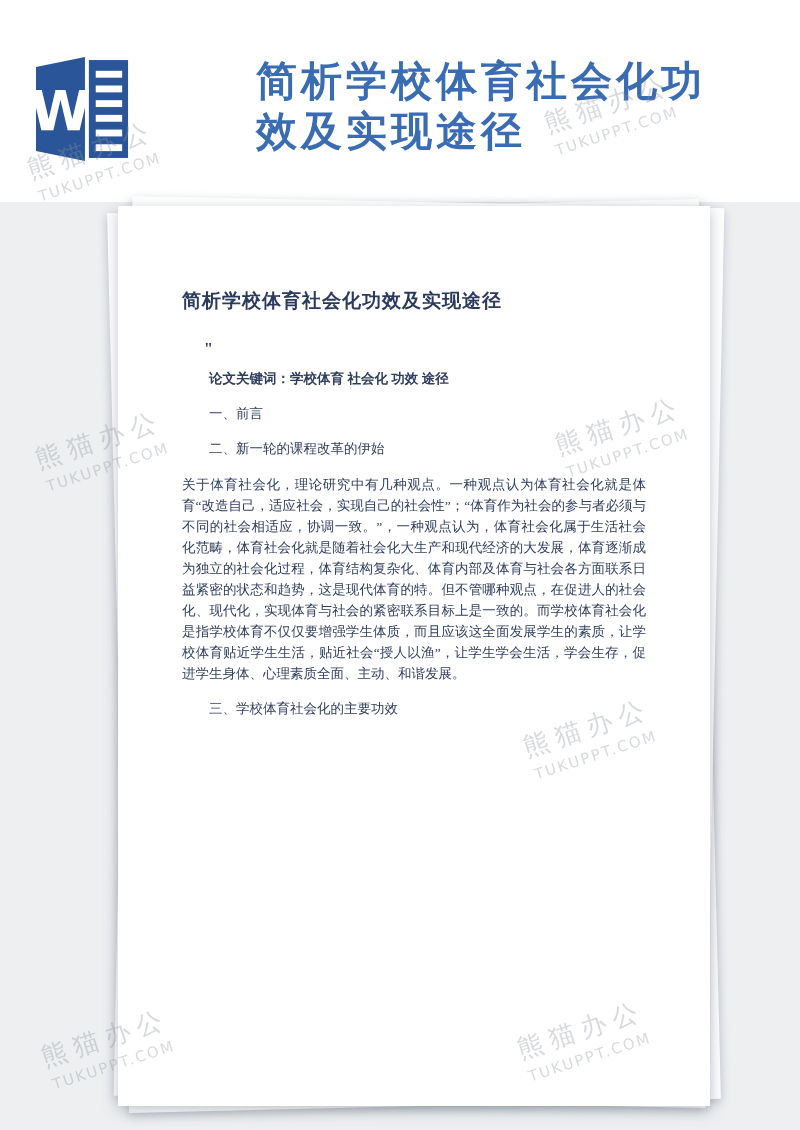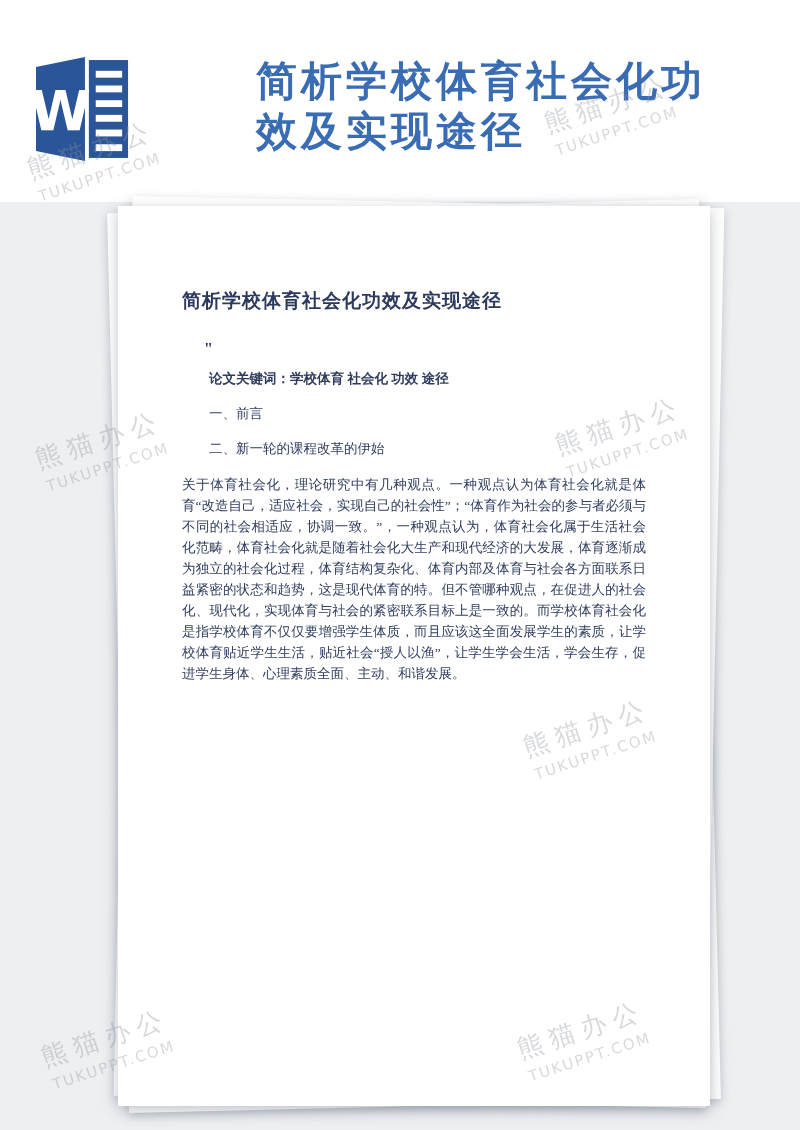--- a/index.html
+++ b/index.html
@@ -112,20 +112,21 @@
   <div class="paper back-b"></div>
 
   <div class="paper main">
     <h2 class="doc-title">简析学校体育社会化功效及实现途径</h2>
     <div class="quote-mark">"</div>
 
     <p class="para tight indent">论文关键词：学校体育 社会化 功效 途径</p>
     <p class="para heading indent">一、前言</p>
     <p class="para heading indent">二、新一轮的课程改革的伊始</p>
     <p class="para">关于体育社会化，理论研究中有几种观点。一种观点认为体育社会化就是体育“改造自己，适应社会，实现自己的社会性”；“体育作为社会的参与者必须与不同的社会相适应，协调一致。”，一种观点认为，体育社会化属于生活社会化范畴，体育社会化就是随着社会化大生产和现代经济的大发展，体育逐渐成为独立的社会化过程，体育结构复杂化、体育内部及体育与社会各方面联系日益紧密的状态和趋势，这是现代体育的特。但不管哪种观点，在促进人的社会化、现代化，实现体育与社会的紧密联系目标上是一致的。而学校体育社会化是指学校体育不仅仅要增强学生体质，而且应该这全面发展学生的素质，让学校体育贴近学生生活，贴近社会“授人以渔”，让学生学会生活，学会生存，促进学生身体、心理素质全面、主动、和谐发展。</p>
+    <p class="para heading indent">三、学校体育社会化的主要功效</p>
   </div>
 </div>
 
 <div class="wm pos-0">
   <div class="wm-brand">熊猫办公</div>
   <div class="wm-site">TUKUPPT.COM</div>
 </div>
 <div class="wm pos-1">
   <div class="wm-brand">熊猫办公</div>
   <div class="wm-site">TUKUPPT.COM</div>

